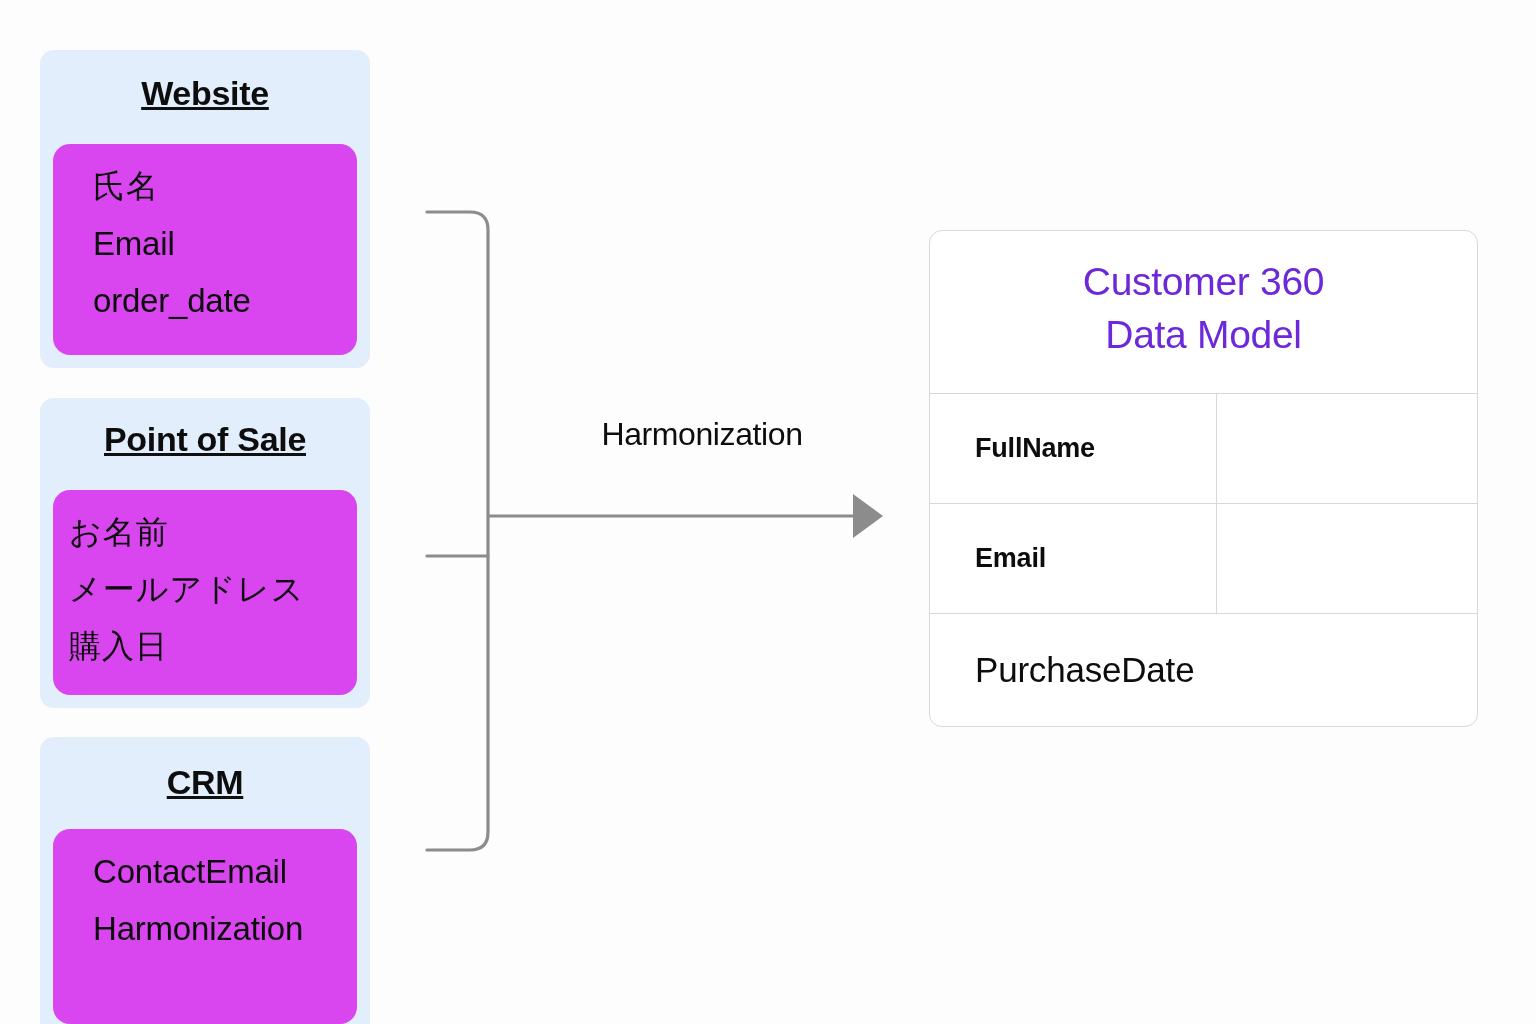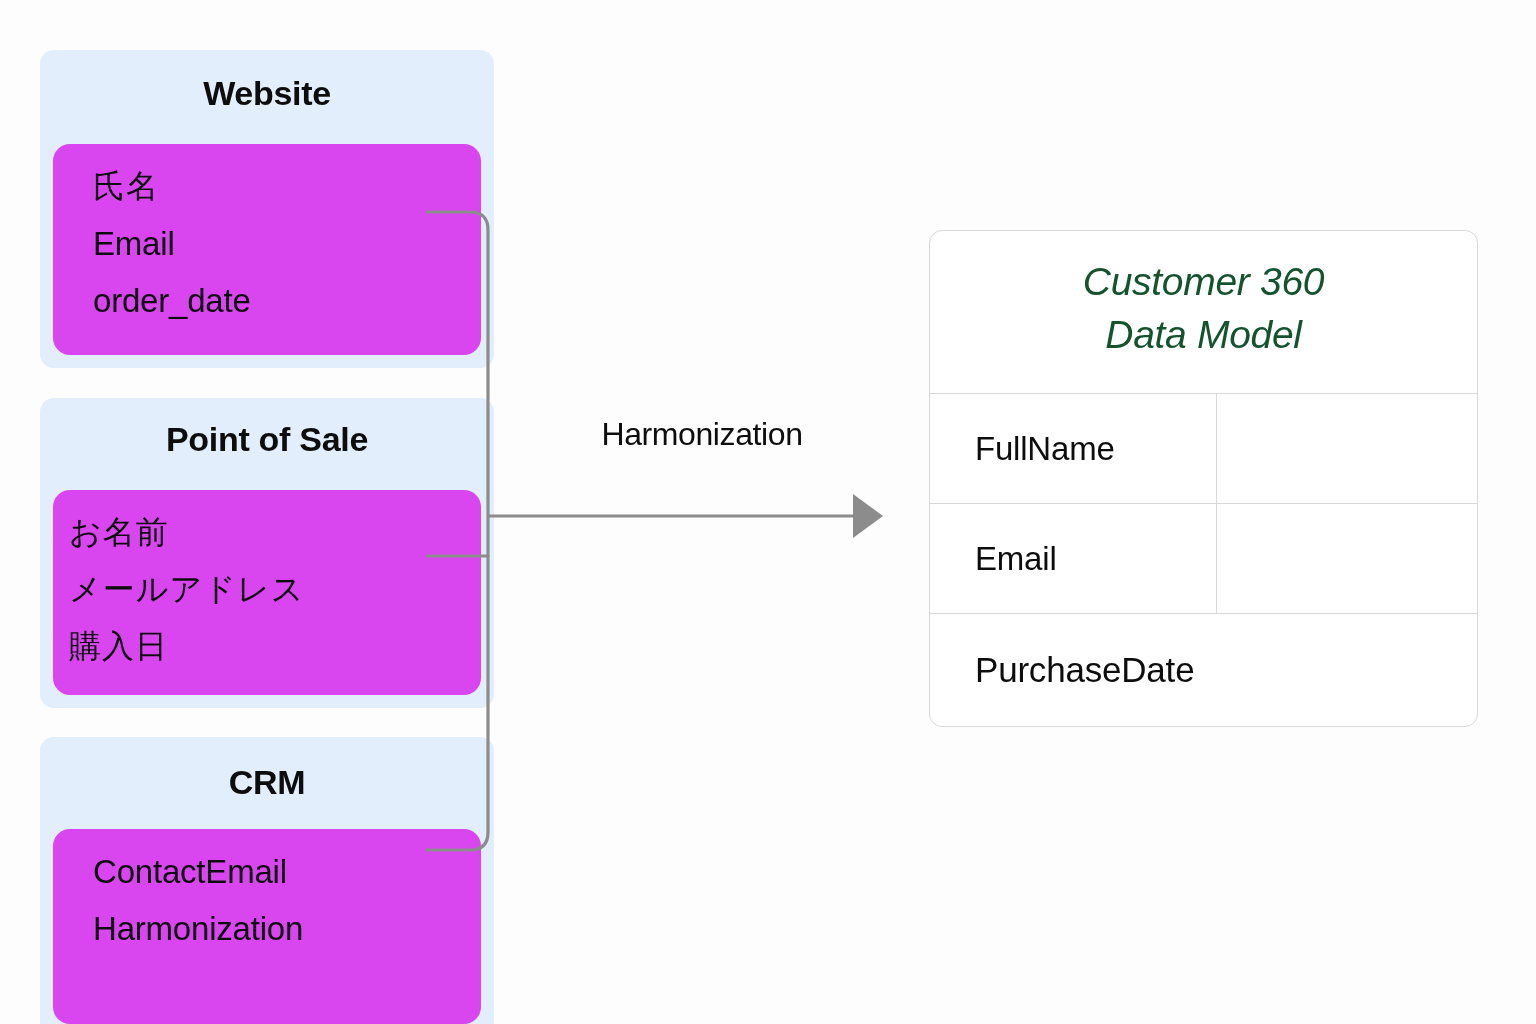--- a/index.html
+++ b/index.html
@@ -22,25 +22,26 @@
     top: 0;
     width: 1536px;
     height: 1024px;
     background: #fdfdfd;
   }
 
   
   .source-card {
     position: absolute;
     left: 40px;
-    width: 454px;
+    width: 330px;
     background: #e2eefb;
     border-radius: 14px;
     box-sizing: border-box;
     padding: 0;
+    text-decoration: underline;
   }
   #card-website      { top: 50px;  height: 318px; }
   #card-pos          { top: 398px; height: 310px; }
   #card-crm          { top: 737px; height: 300px; }
 
   .source-title {
     text-align: center;
     font-weight: bold;
     font-size: 34px;
     line-height: 1;
@@ -121,43 +122,43 @@
     border-bottom: 1.6px solid #d8d8d8;
     display: flex;
     flex-direction: column;
     align-items: center;
     justify-content: center;
     padding-bottom: 8px;
   }
   .target-title-line {
     font-size: 39px;
     line-height: 53px;
-    color: #14532d;
+    color: #6d28d9;
     letter-spacing: -0.3px;
     white-space: nowrap;
-    font-style: italic;
   }
   .target-row {
     display: flex;
     box-sizing: border-box;
     height: 110px;
     border-bottom: 1.6px solid #d8d8d8;
   }
   .target-row.last { border-bottom: none; height: 111px; }
   .target-cell-name {
     width: 287px;
     box-sizing: border-box;
     display: flex;
     align-items: center;
     padding-left: 45px;
     border-right: 1.6px solid #d8d8d8;
-    font-size: 33px;
+    font-size: 27px;
     color: #0d0d0d;
     letter-spacing: -0.2px;
     white-space: nowrap;
+    font-weight: bold;
   }
   .target-cell-value {
     flex: 1;
     box-sizing: border-box;
     display: flex;
     align-items: center;
     padding-left: 24px;
     font-size: 35px;
     color: #0d0d0d;
   }

